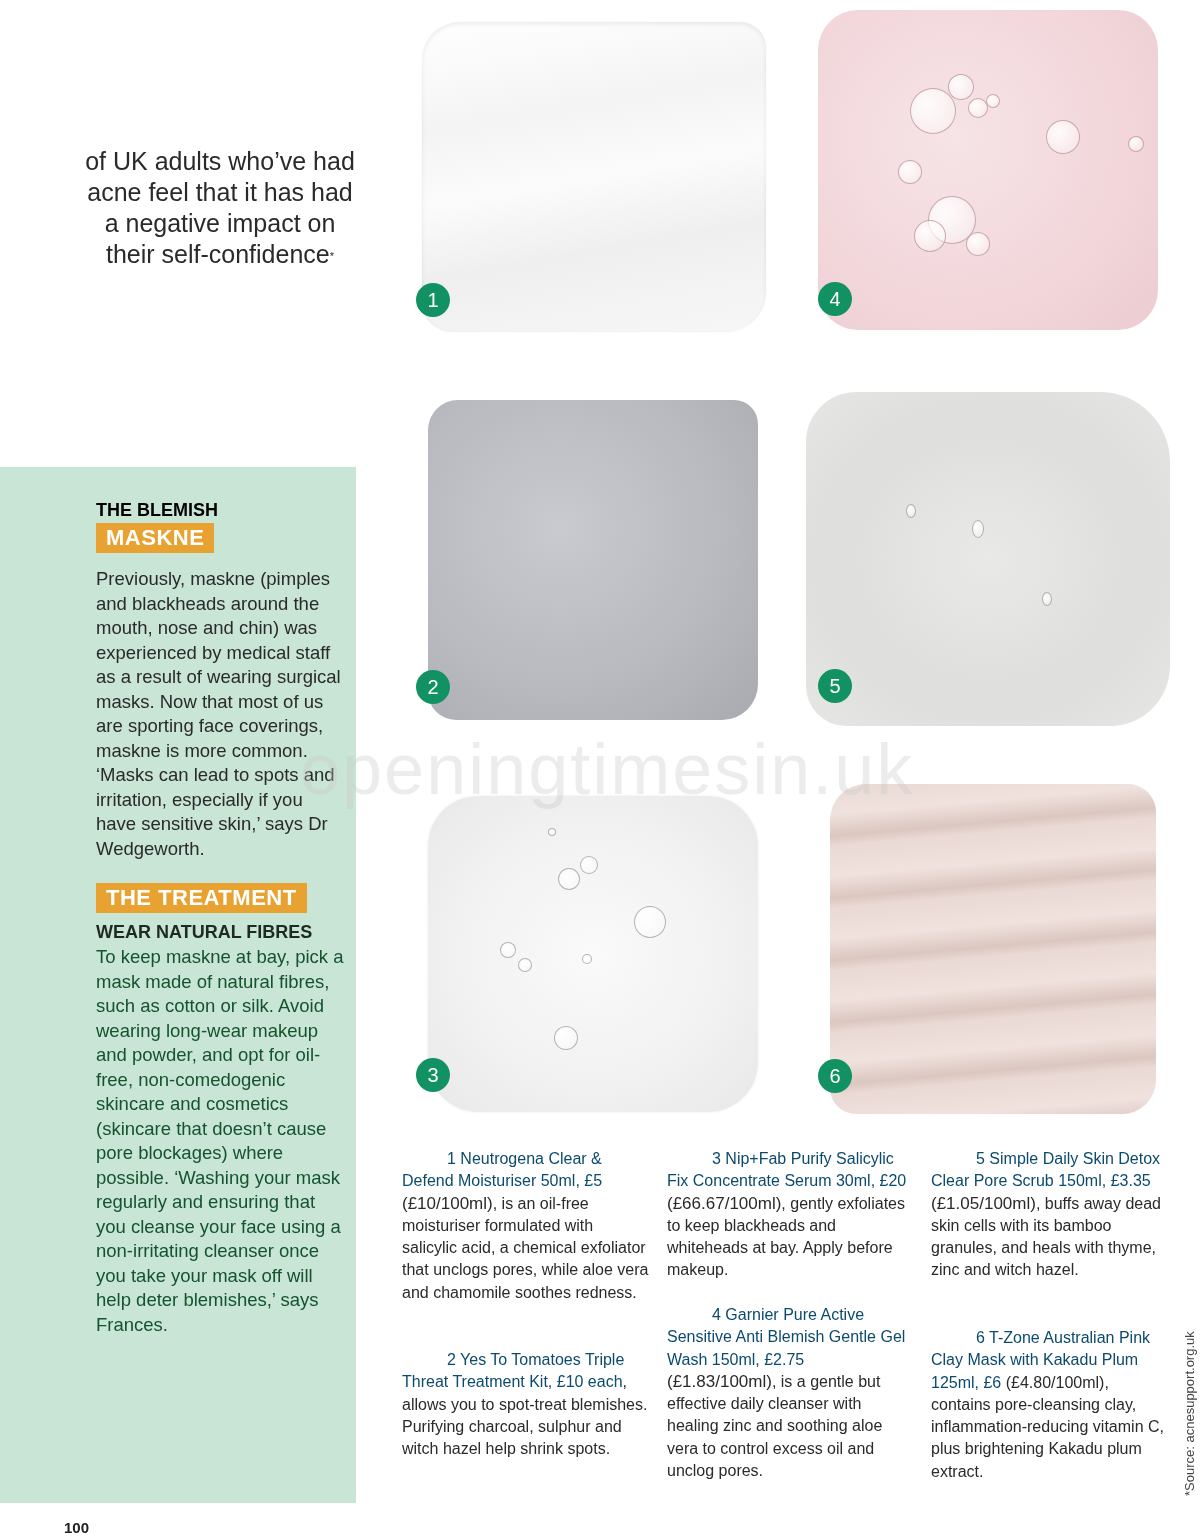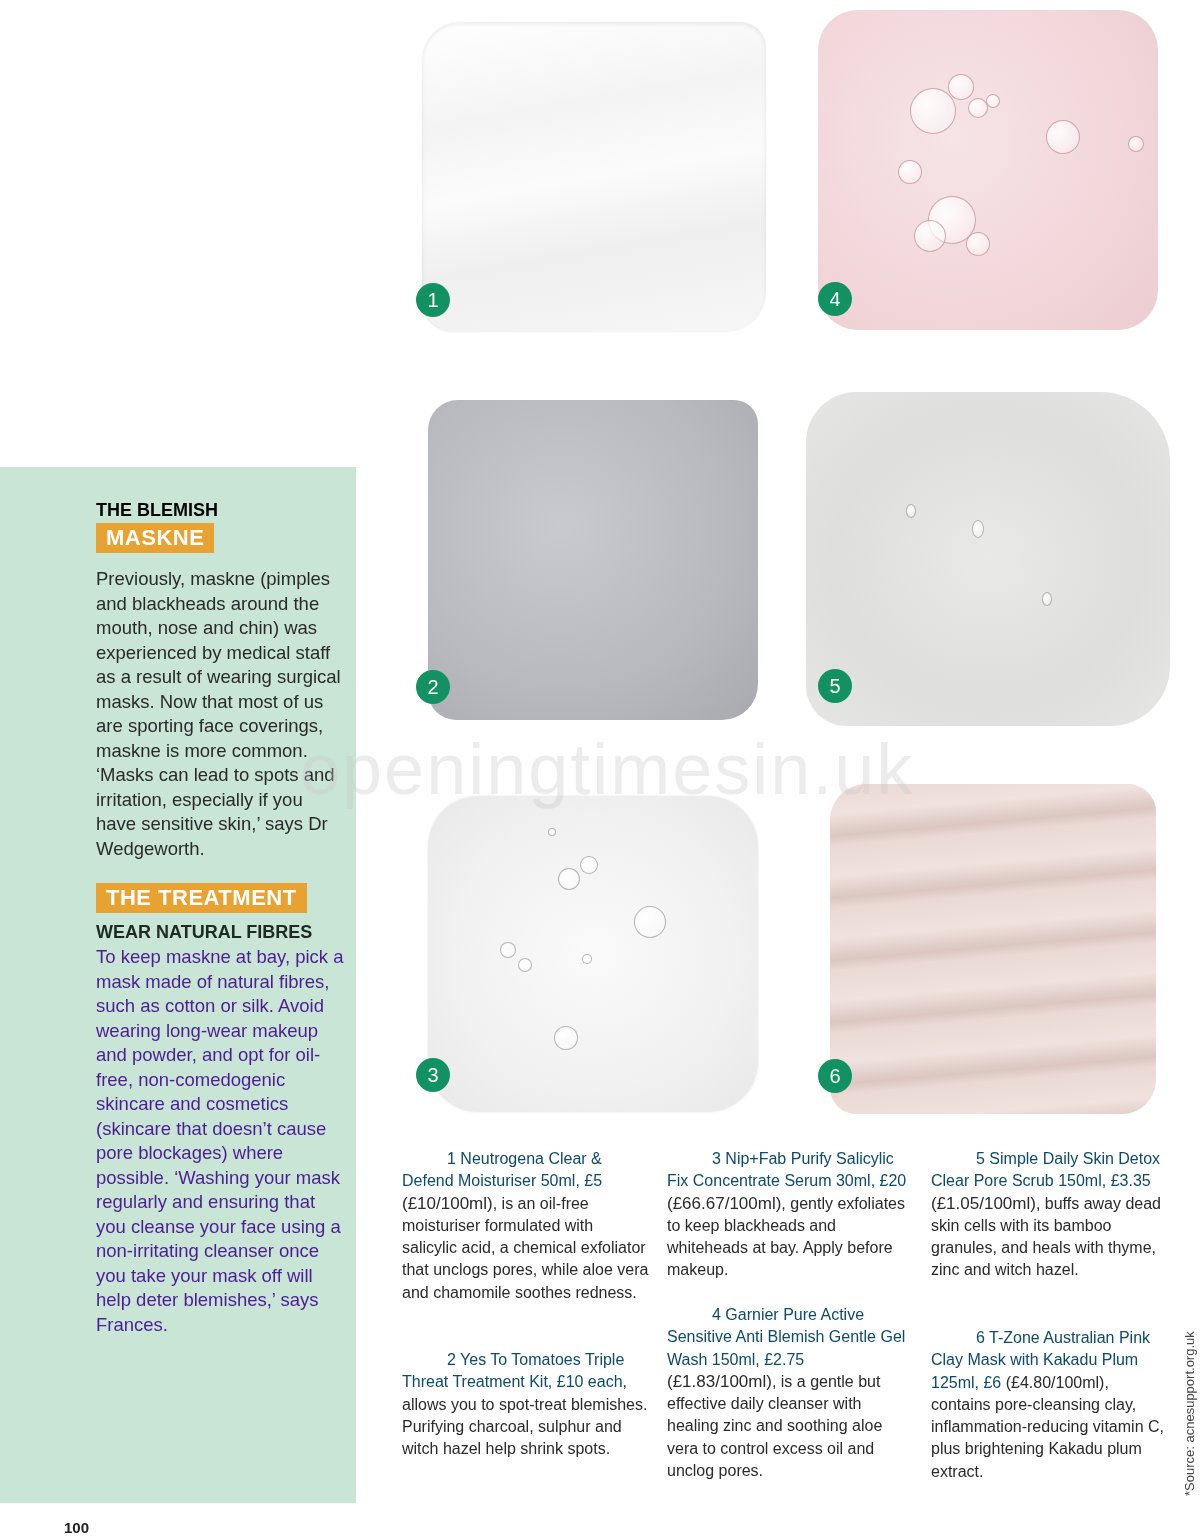--- a/index.html
+++ b/index.html
@@ -13,21 +13,21 @@
   .stat-text sup { font-size: 11px; vertical-align: top; position: relative; top: 2px; }
 
   
   .panel { position: absolute; left: 0; top: 467px; width: 356px; height: 1036px; background: #c9e5d6; }
   .panel-inner { position: absolute; left: 96px; top: 32px; width: 250px; }
   .kicker { font-family: "Liberation Sans", sans-serif; font-weight: bold; font-size: 18px; color: #000000; line-height: 22px; }
   .tag { display: inline-block; background: #e8a232; color: #ffffff; font-weight: bold; font-size: 22px; line-height: 30px; padding: 0 10px; margin-top: 2px; letter-spacing: 0.5px; }
   .panel-body { font-size: 18.5px; line-height: 24.5px; color: #2a2a2a; margin-top: 14px; }
   .tag2 { margin-top: 22px; font-size: 22px; }
   .sub { font-weight: bold; font-size: 18px; line-height: 22px; color: #1e2a22; margin-top: 8px; }
-  .panel-body2 { font-size: 18.5px; line-height: 24.5px; color: #4c1d95; margin-top: 2px; }
+  .panel-body2 { font-size: 18.5px; line-height: 24.5px; color: #14532d; margin-top: 2px; }
 
   .page-number { position: absolute; left: 64px; top: 1519px; font-size: 15px; font-weight: bold; color: #222; }
 
   
   .swatch { position: absolute; }
   .swatch .blob { position: absolute; inset: 0; }
   .badge { position: absolute; width: 34px; height: 34px; border-radius: 50%; background: #129163; color: #fff; font-size: 20px; line-height: 34px; text-align: center; font-family: "Liberation Sans", sans-serif; }
 
   .s1 { left: 422px; top: 22px; width: 344px; height: 310px; }
   .s1 .blob { background: linear-gradient(170deg, #ffffff 0%, #f4f4f4 30%, #fbfbfb 50%, #efefef 70%, #f7f7f7 100%); border-radius: 38px 26px 40px 30px; box-shadow: 0 2px 4px rgba(0,0,0,0.08) inset, 0 0 2px rgba(0,0,0,0.05); }
@@ -66,20 +66,21 @@
   .c4 { left: 667px; top: 1304px; }
   .c5 { left: 931px; top: 1148px; }
   .c6 { left: 931px; top: 1327px; width: 240px; }
 
   .source { position: absolute; left: 1182px; top: 1496px; transform: rotate(-90deg); transform-origin: left top; font-size: 13px; color: #444; white-space: nowrap; }
 </style>
 </head>
 <body>
 
 <div class="stat">
+  <div class="stat-text"><span>of UK adults who’ve had acne feel that it has had a negative impact on their self-confidence</span><sup>*</sup></div>
 </div>
 
 <div class="panel">
   <div class="panel-inner">
     <div class="kicker">THE BLEMISH</div>
     <div class="tag">MASKNE</div>
     <p class="panel-body">Previously, maskne (pimples and blackheads around the mouth, nose and chin) was experienced by medical staff as a result of wearing surgical masks. Now that most of us are sporting face coverings, maskne is more common. ‘Masks can lead to spots and irritation, especially if you have sensitive skin,’ says Dr Wedgeworth.</p>
     <div class="tag tag2">THE TREATMENT</div>
     <div class="sub">WEAR NATURAL FIBRES</div>
     <p class="panel-body2">To keep maskne at bay, pick a mask made of natural fibres, such as cotton or silk. Avoid wearing long-wear makeup and powder, and opt for oil-free, non-comedogenic skincare and cosmetics (skincare that doesn’t cause pore blockages) where possible. ‘Washing your mask regularly and ensuring that you cleanse your face using a non-irritating cleanser once you take your mask off will help deter blemishes,’ says Frances.</p>

